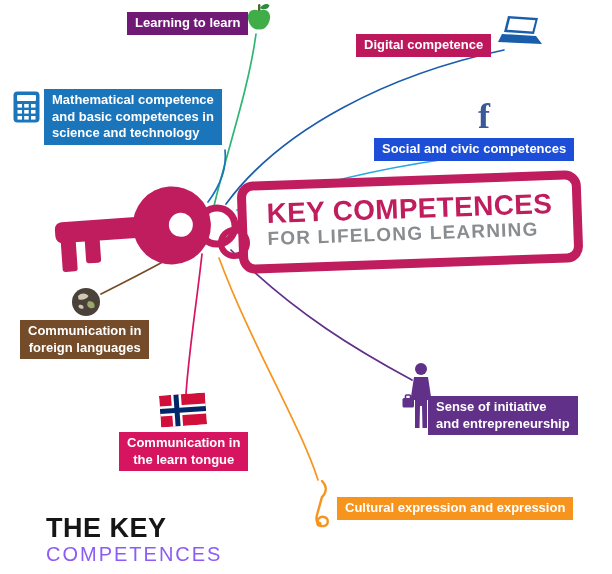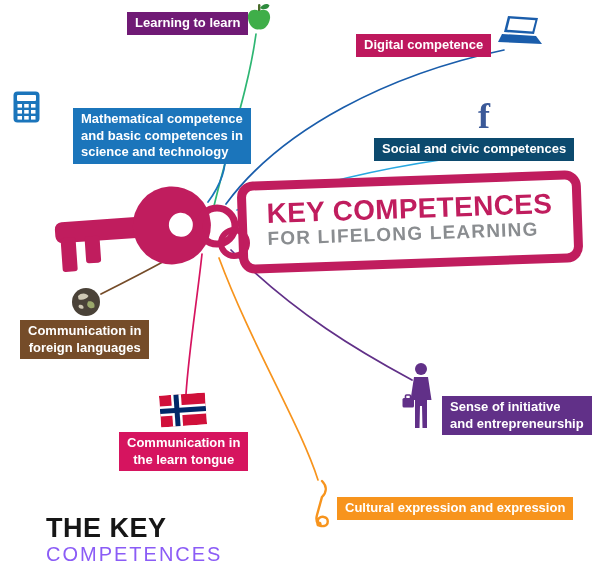--- a/index.html
+++ b/index.html
@@ -7,25 +7,25 @@
     position:relative;width:612px;height:574px;background:#fff;overflow:hidden;
     font-family:"Liberation Sans",sans-serif;
   }
   .layer{position:absolute;left:0;top:0;pointer-events:none;}
   .lbl{
     position:absolute;color:#fff;font-weight:bold;font-size:13px;line-height:1.28;
     padding:3px 8px;white-space:nowrap;
   }
   .lbl-learning{left:127px;top:12px;background:#701a75;}
   .lbl-digital{left:356px;top:34px;background:#be185d;}
-  .lbl-math{left:44px;top:108px;background:#1b75bb;margin-left:29px;}
-  .lbl-social{left:374px;top:138px;background:#0c4a6e;}
+  .lbl-math{left:44px;top:89px;background:#1b75bb;}
+  .lbl-social{left:374px;top:138px;background:#1d4ed8;}
   .lbl-foreign{left:20px;top:320px;background:#754c29;text-align:center;}
   .lbl-mother{left:119px;top:432px;background:#d6145f;text-align:center;}
-  .lbl-initiative{left:442px;top:396px;background:#613088;}
+  .lbl-initiative{left:428px;top:396px;background:#613088;}
   .lbl-cultural{left:337px;top:497px;background:#f7941d;}
   .tag{
     position:absolute;left:238px;top:176px;width:344px;height:92px;box-sizing:border-box;
     border:9px solid #c01d5e;border-radius:16px;transform:rotate(-2deg);
     padding:9px 0 0 20px;background:#fff;
   }
   .tag-title{
     color:#c01d5e;font-size:28px;font-weight:800;letter-spacing:.3px;line-height:1.05;
     white-space:nowrap;
   }

